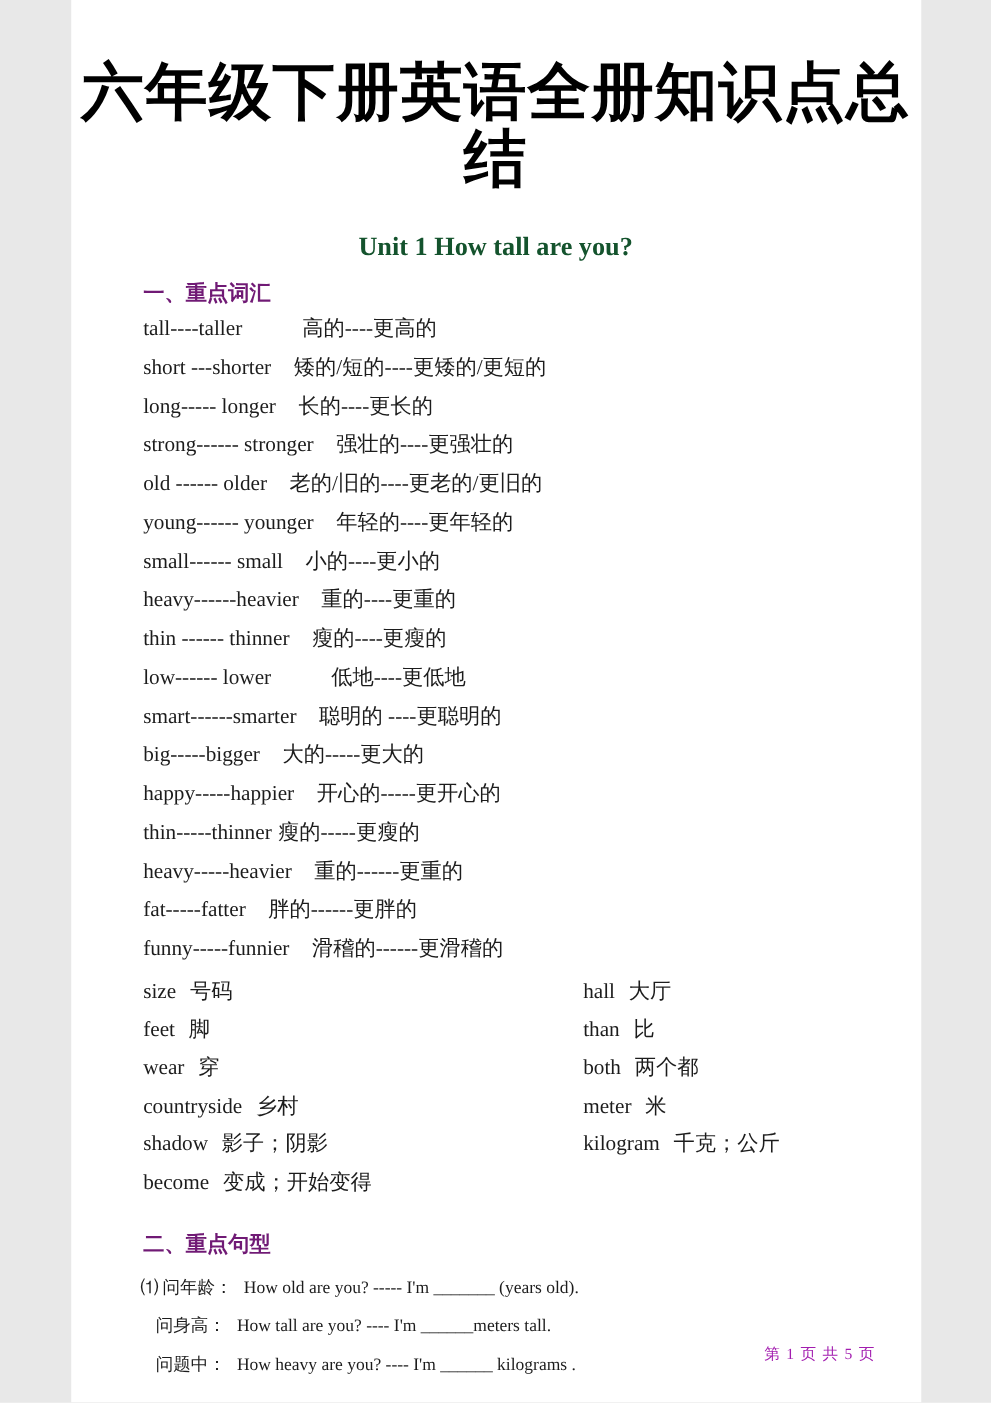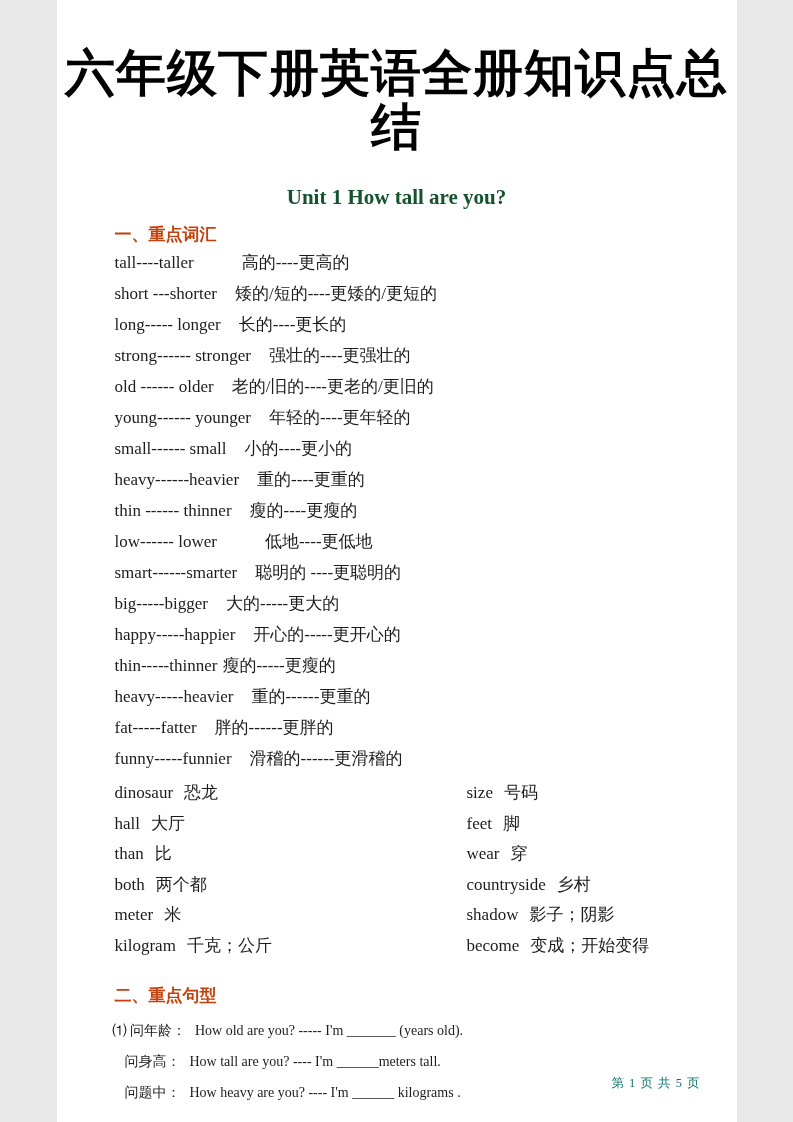--- a/index.html
+++ b/index.html
@@ -29,21 +29,21 @@
     font-size:21px;
     line-height:26px;
     color:#14532d;
   }
   .sec-heading{
     margin:14px 0 0 58px;
     font-family:"Liberation Sans","DejaVu Sans",sans-serif;
     font-weight:700;
     font-size:17px;
     line-height:22px;
-    color:#c2410c;
+    color:#701a75;
   }
   .sec-heading.sec2{margin-top:24px;}
   .vocab-list{margin:1px 0 0 58px;font-size:17px;}
   .vrow{line-height:31px;white-space:pre;}
   .vrow .zh{margin-left:18px;}
   .vrow.wide-gap .zh{margin-left:48px;}
   .vrow.no-gap .zh{margin-left:5px;}
   .vocab-grid{
     margin:4px 0 0 58px;
     display:grid;
@@ -54,21 +54,21 @@
   .vcell .zh{margin-left:11px;}
   .sentences{margin:8px 0 0 56px;font-size:14px;}
   .srow{line-height:31px;white-space:pre;}
   .srow.indented{padding-left:12px;}
   .srow .s-en{margin-left:9px;}
   .page-footer{
     position:absolute;
     top:1075px;right:36px;
     font-size:12.5px;
     letter-spacing:1px;
-    color:#0f766e;
+    color:#a21caf;
   }
 </style>
 </head>
 <body>
 
 <div class="page">
 
   <h1 class="doc-title">六年级下册英语全册知识点总结</h1>
 
   <h2 class="doc-subtitle">Unit 1 How tall are you?</h2>
@@ -89,21 +89,20 @@
     <div class="vrow"><span class="en">smart------smarter</span><span class="zh">聪明的 ----更聪明的</span></div>
     <div class="vrow"><span class="en">big-----bigger</span><span class="zh">大的-----更大的</span></div>
     <div class="vrow"><span class="en">happy-----happier</span><span class="zh">开心的-----更开心的</span></div>
     <div class="vrow no-gap"><span class="en">thin-----thinner</span><span class="zh">瘦的-----更瘦的</span></div>
     <div class="vrow"><span class="en">heavy-----heavier</span><span class="zh">重的------更重的</span></div>
     <div class="vrow"><span class="en">fat-----fatter</span><span class="zh">胖的------更胖的</span></div>
     <div class="vrow"><span class="en">funny-----funnier</span><span class="zh">滑稽的------更滑稽的</span></div>
   </div>
 
   <div class="vocab-grid">
-    <div class="vcell"><span class="en">dinosaur</span><span class="zh">恐龙</span></div>
     <div class="vcell"><span class="en">size</span><span class="zh">号码</span></div>
     <div class="vcell"><span class="en">hall</span><span class="zh">大厅</span></div>
     <div class="vcell"><span class="en">feet</span><span class="zh">脚</span></div>
     <div class="vcell"><span class="en">than</span><span class="zh">比</span></div>
     <div class="vcell"><span class="en">wear</span><span class="zh">穿</span></div>
     <div class="vcell"><span class="en">both</span><span class="zh">两个都</span></div>
     <div class="vcell"><span class="en">countryside</span><span class="zh">乡村</span></div>
     <div class="vcell"><span class="en">meter</span><span class="zh">米</span></div>
     <div class="vcell"><span class="en">shadow</span><span class="zh">影子；阴影</span></div>
     <div class="vcell"><span class="en">kilogram</span><span class="zh">千克；公斤</span></div>

